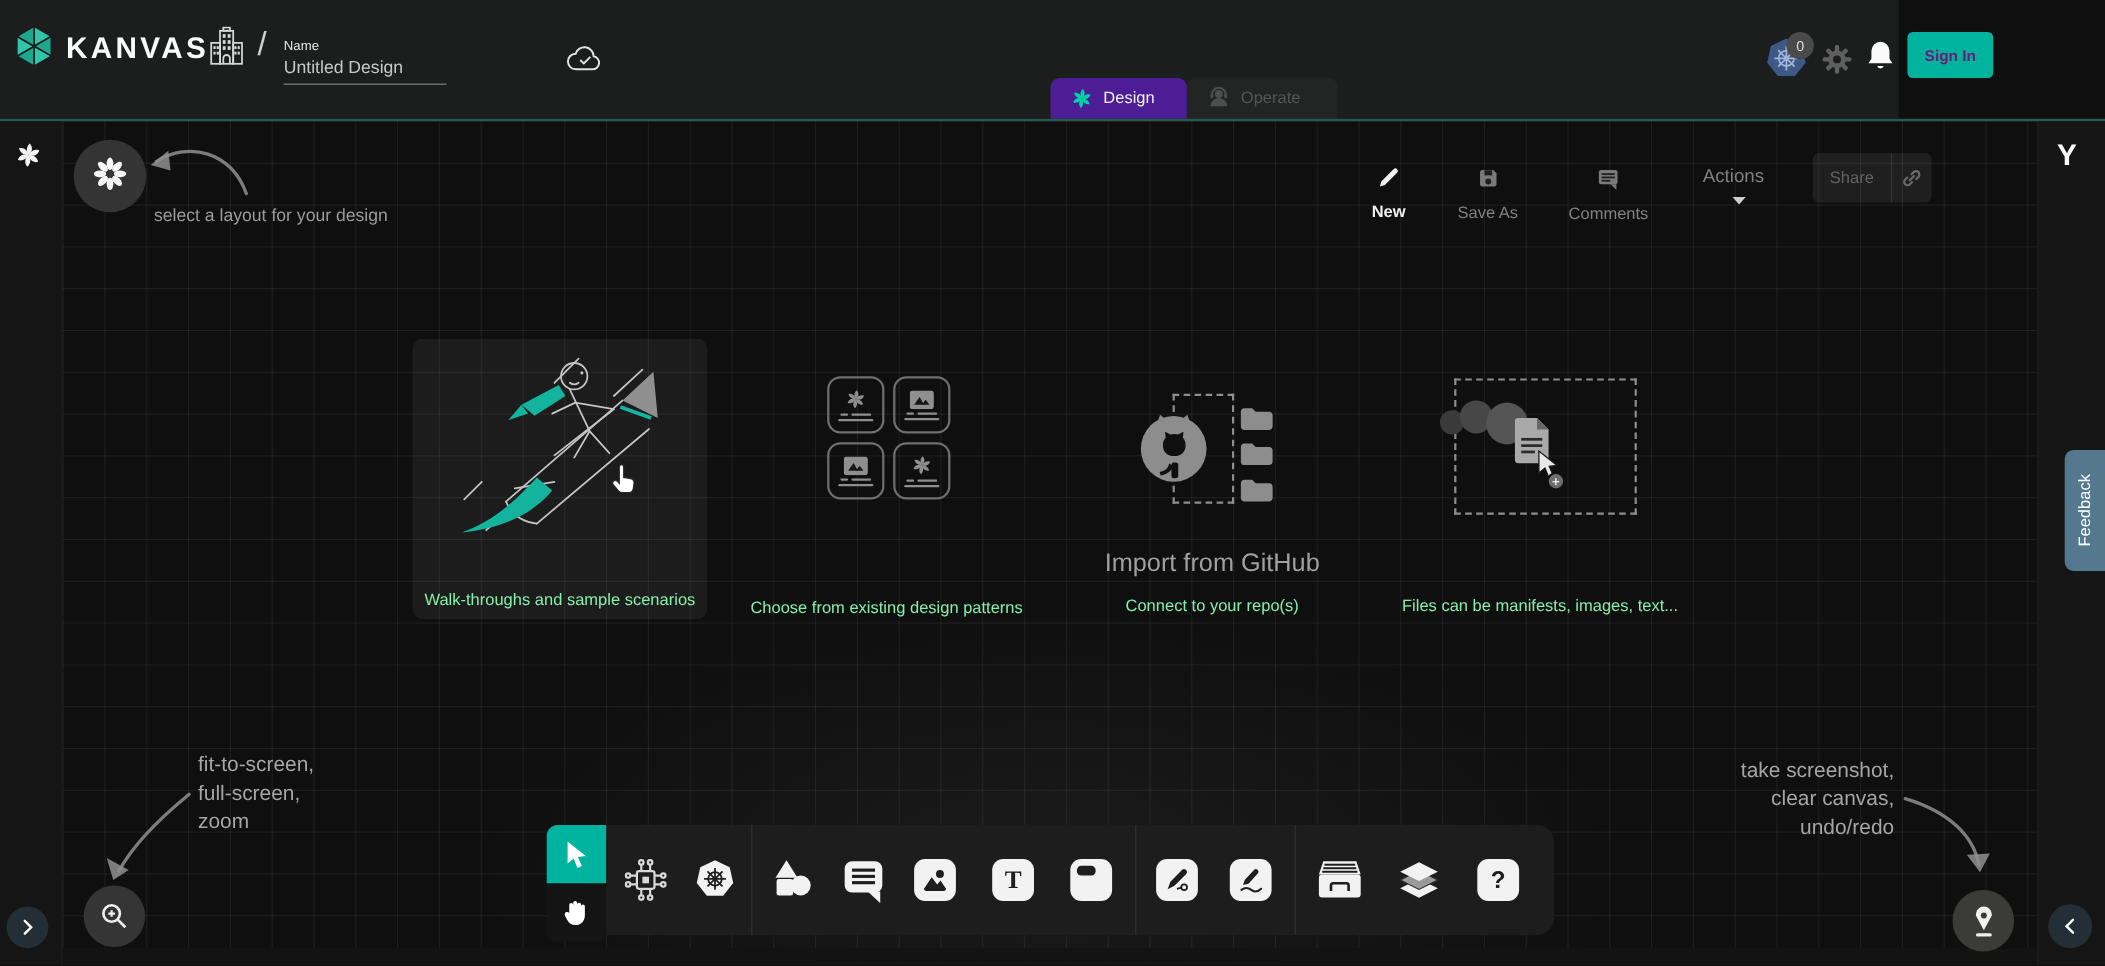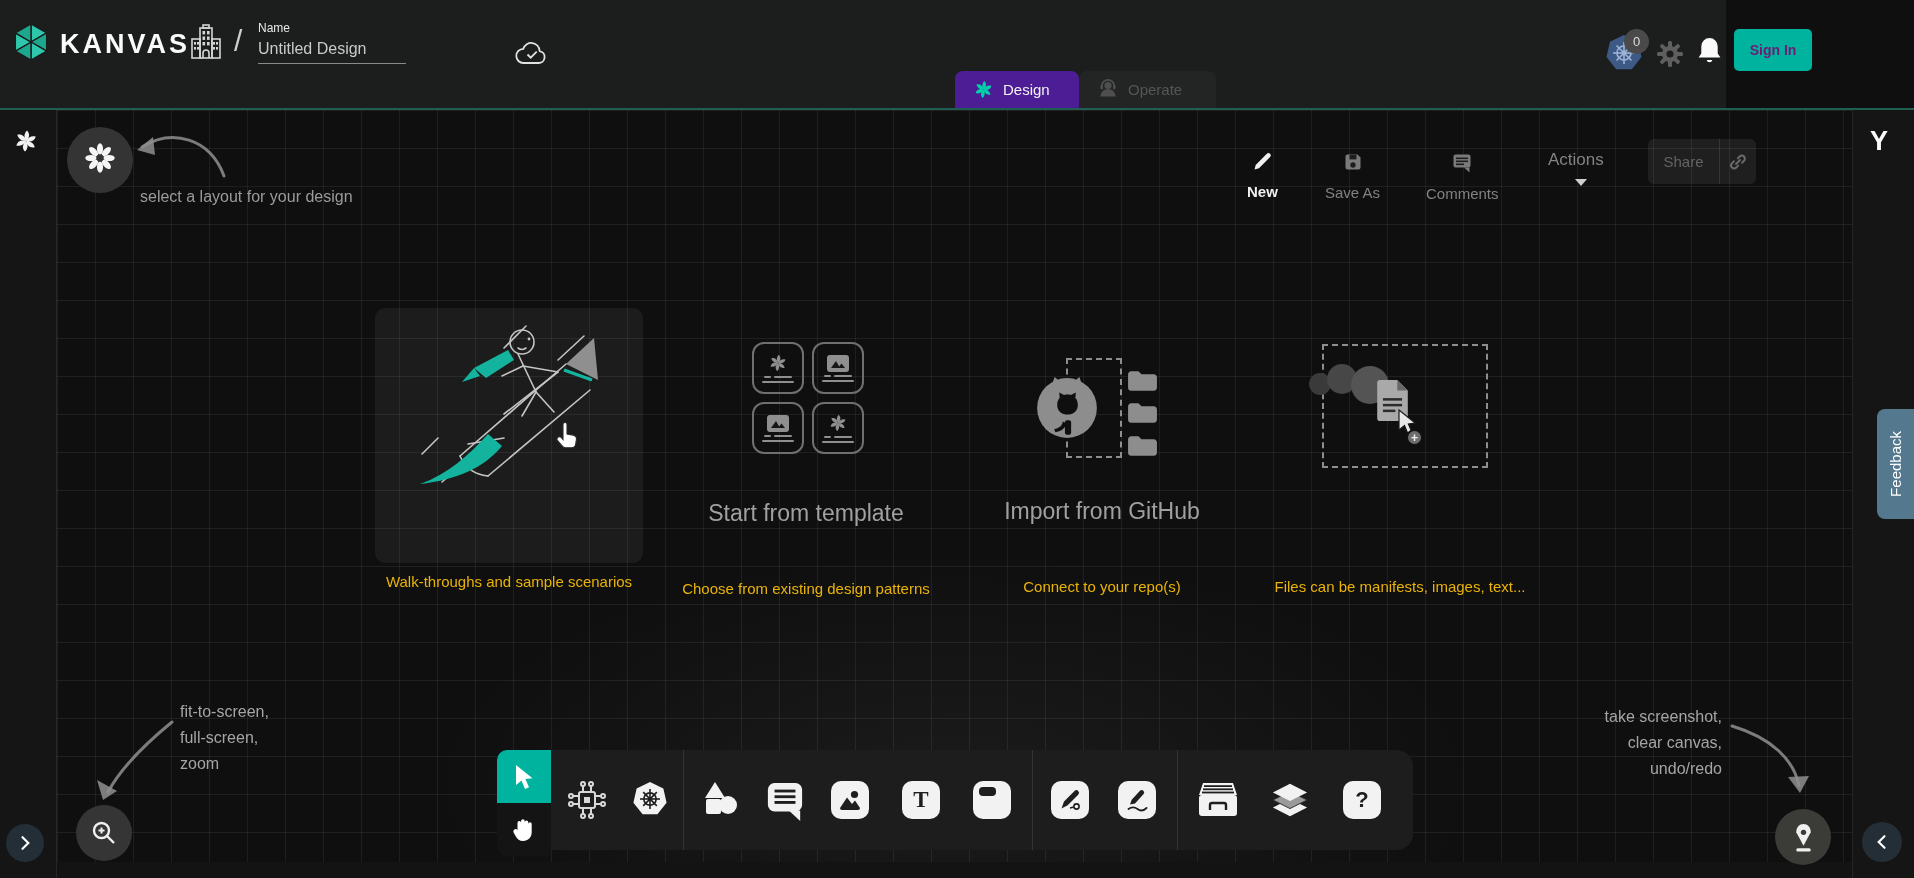--- a/index.html
+++ b/index.html
@@ -7,21 +7,21 @@
   body { font-family:"Liberation Sans", sans-serif; }
   .stage { position:relative; width:1914px; height:878px; overflow:hidden; background:#0e0f0e; }
   .abs { position:absolute; }
 
   
   .header { position:absolute; left:0; top:0; width:1726px; height:108px; background:#1c1d1d; }
   .teal-line { position:absolute; left:0; top:108px; width:1914px; height:2px; background:#1f5e50; }
   .logo-wrap { position:absolute; left:12px; top:22px; display:flex; align-items:center; gap:10px; cursor:pointer; }
   .logo-text { color:#fafafa; font-size:27px; font-weight:800; letter-spacing:3px; }
   .slash { position:absolute; left:234px; top:24px; color:#cfcfcf; font-size:30px; font-weight:300; }
-  .name-field { position:absolute; left:258px; top:21px; }
+  .name-field { position:absolute; left:258px; top:34px; }
   .name-label { color:#e8e8e8; font-size:12px; }
   .name-input { display:block; margin-top:3px; width:148px; background:transparent; border:none; border-bottom:1px solid #8a8a8a; color:#c9c9c9; font-size:16px; font-family:"Liberation Sans",sans-serif; padding:2px 0 5px 0; outline:none; }
   .badge { position:absolute; left:1624px; top:29px; width:25px; height:25px; border-radius:50%; background:#4a4a4a; color:#dedede; font-size:13px; display:flex; align-items:center; justify-content:center; z-index:3; }
   .signin { position:absolute; left:1734px; top:29px; width:78px; height:42px; background:#00b39f; border:none; border-radius:5px; color:#701a75; font-size:14px; font-weight:bold; cursor:pointer; font-family:"Liberation Sans",sans-serif; }
 
   
   .tab { position:absolute; top:71px; height:37px; display:flex; align-items:center; gap:9px; padding:0 18px; border-radius:8px 8px 0 0; cursor:pointer; font-size:15px; }
   .tab-design { left:955px; width:124px; background:#4c1d95; color:#f2f2f2; }
   .tab-operate { left:1079px; width:137px; background:#232525; color:#555; }
 
@@ -44,26 +44,26 @@
   .ctool { position:absolute; display:flex; align-items:center; gap:9px; font-size:15px; color:#828282; cursor:pointer;flex-direction:column; }
   .ctool.bright { color:#f0f0f0; font-weight:bold; }
   .share-box { position:absolute; left:1648px; top:139px; width:108px; height:45px; background:rgba(255,255,255,0.07); border-radius:6px; display:flex; align-items:center; cursor:default; }
   .share-label { flex:1; text-align:center; color:#636363; font-size:15px; }
   .share-divider { width:1px; height:45px; background:rgba(255,255,255,0.10); }
   .caret { width:0; height:0; border-left:6px solid transparent; border-right:6px solid transparent; border-top:7px solid #cfcfcf; margin-left:10px; }
 
   
   .hint-circle { position:absolute; left:67px; top:127px; width:66px; height:66px; border-radius:50%; background:#343434; display:flex; align-items:center; justify-content:center; cursor:pointer; }
   .hint-text { position:absolute; color:#9b9b9b; font-size:16px; }
-  .hint-lines { position:absolute; color:#a5a5a5; font-size:16px; line-height:26px;margin-top:16px; }
+  .hint-lines { position:absolute; color:#a5a5a5; font-size:19px; line-height:26px; }
 
   
   .gs-card { position:absolute; left:375px; top:308px; width:268px; height:255px; background:rgba(255,255,255,0.055); border-radius:10px; cursor:pointer; }
   .card-title { position:absolute; width:300px; text-align:center; color:#a0a0a0; font-size:23px; }
-  .card-sub { position:absolute; width:320px; text-align:center; color:#eab308; font-size:15px;margin-top:36px; }
+  .card-sub { position:absolute; width:320px; text-align:center; color:#86efac; font-size:15px; }
   .tpl-grid { position:absolute; left:752px; top:342px; width:112px; display:grid; grid-template-columns:52px 52px; gap:8px; cursor:pointer; }
   .tile52 { width:52px; height:52px; border:2px solid #6f6f6f; border-radius:12px; display:flex; flex-direction:column; align-items:center; justify-content:center; gap:3px; }
   .tline-row { display:flex; gap:3px; align-items:center; }
   .tline { height:2px; background:#8f8f8f; border-radius:1px; }
   .dash-rect { position:absolute; border:2px dashed #8e8e8e; }
 
   
   .dock-panel { position:absolute; left:551px; top:750px; width:862px; height:100px; background:#1d1d1d; border-radius:0 16px 16px 0; }
   .dock-col { position:absolute; left:497px; top:750px; width:54px; height:106px; background:#141414; border-radius:10px 0 0 10px; }
   .dock-cursor { position:absolute; left:497px; top:750px; width:54px; height:53px; background:#00b39f; border-radius:10px 0 0 0; display:flex; align-items:center; justify-content:center; cursor:pointer; }
@@ -415,21 +415,20 @@
         </g>
           </svg>
       </span>
       <div class="tline-row">
           <div class="tline" style="width:7px;"></div>
           <div class="tline" style="width:18px;"></div>
         </div>
       <div class="tline" style="width:32px;"></div>
     </div>
   </div>
-  <div class="card-title" style="left:656px; top:500px;">Start from template</div>
   <div class="card-sub" style="left:646px; top:544px;">Choose from existing design patterns</div>
 
   <div class="dash-rect" style="left:1066px; top:358px; width:56px; height:100px;"></div>
   <span class="abs" style="left:1033px; top:374px;">
     <svg width="68" height="68" viewBox="0 0 66 66">
       <circle cx="33" cy="33" r="29" fill="#8d8d8d"></circle>
       <polygon points="17,14 21,3 28,9" fill="#8d8d8d"></polygon>
       <polygon points="49,14 45,3 38,9" fill="#8d8d8d"></polygon>
       <path d="M23.5 30c0-3 .8-5.2 2.4-6.8l-.5-5.2 4.8 2.3c2-.6 4.6-.6 6.6 0l4.8-2.3-.5 5.2c1.6 1.6 2.4 3.8 2.4 6.8 0 6.2-4.6 9.4-10 9.4s-10-3.2-10-9.4z" fill="#0f0f0f"></path>
       <path d="M29 46c-1 5-4 6.4-8.4 7.4l1 3.2c5.4-1.2 9.6-3.4 10.8-8.6z" fill="#0f0f0f"></path>

